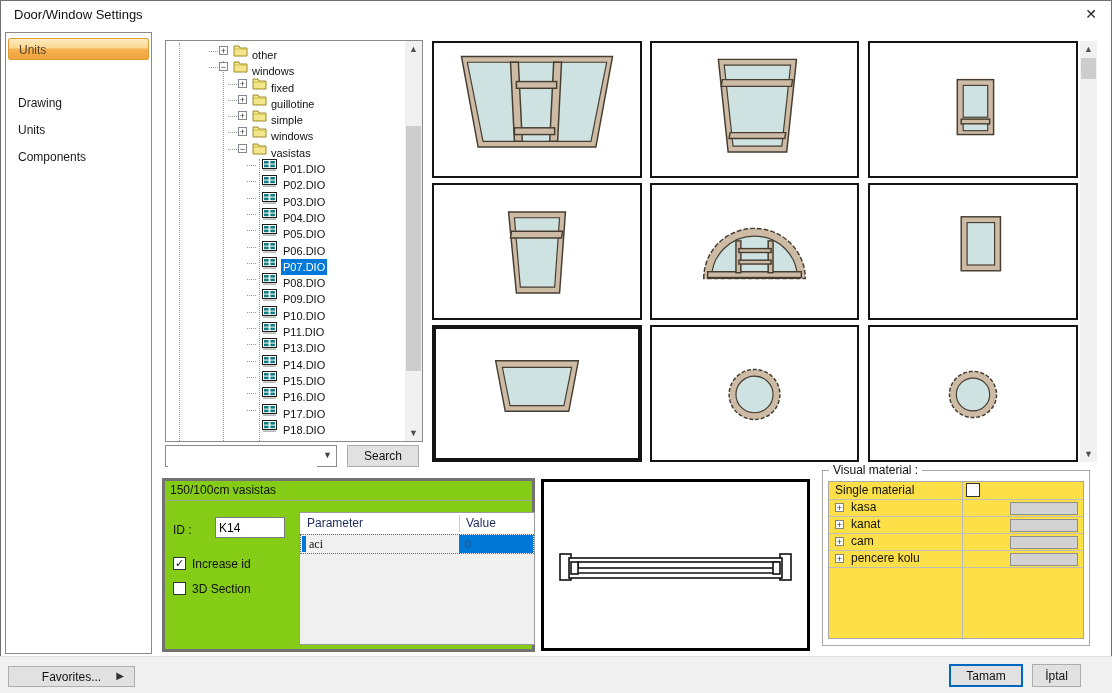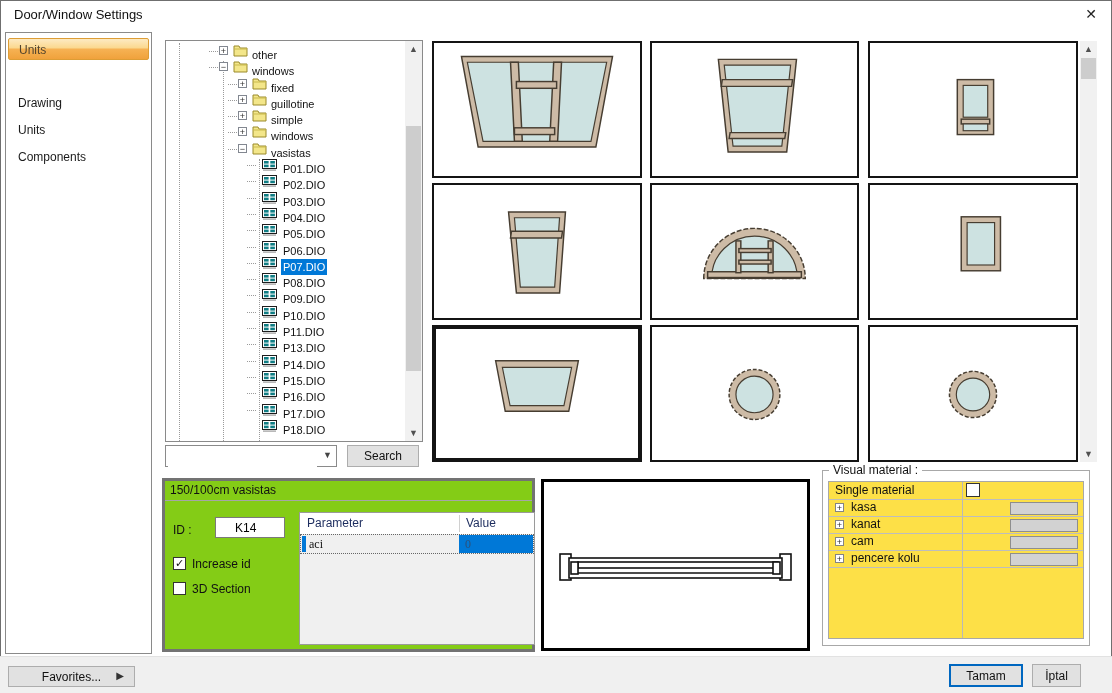--- a/index.html
+++ b/index.html
@@ -49,21 +49,21 @@
   .combo .dd{position:absolute;right:4px;top:4px;font-size:9px;color:#444;}
   .btn{background:#e1e1e1;border:1px solid #adadad;font-size:12px;font-family:inherit;box-sizing:border-box;cursor:pointer;color:#111;}
   .search-btn{position:absolute;left:347px;top:445px;width:72px;height:22px;}
 
   
   .details{position:absolute;left:162px;top:478px;width:373px;height:174px;border:3px solid #737373;background:#84cc16;box-sizing:border-box;}
   .d-name{position:absolute;left:0;top:0;right:0;height:19px;border-bottom:1px solid #a6a6a6;
           font-size:12px;line-height:18px;padding-left:5px;}
   .d-idlab{position:absolute;left:8px;top:42px;font-size:12px;}
   .d-id{position:absolute;left:50px;top:36px;width:70px;height:21px;border:1px solid #7a7a7a;font-size:12px;
-        font-family:inherit;padding:0 19px;box-sizing:border-box;}
+        font-family:inherit;padding:0 3px;box-sizing:border-box;}
   .chk{position:absolute;width:13px;height:13px;border:1px solid #333;background:#fff;box-sizing:border-box;
        font-size:11px;line-height:11px;text-align:center;color:#111;cursor:pointer;}
   .chk-lab{position:absolute;font-size:12px;}
 
   
   .ptable{position:absolute;left:134px;top:31px;width:236px;bottom:4px;border:1px solid #9a9a9a;background:#f0f0f0;box-sizing:border-box;}
   .pt-head{position:absolute;left:0;top:0;right:0;height:21px;background:#fff;border-bottom:1px solid #b5b5b5;}
   .pt-h1{position:absolute;left:7px;top:3px;font-size:12px;color:#1c2c5e;}
   .pt-h2{position:absolute;left:166px;top:3px;font-size:12px;color:#1c2c5e;}
   .pt-hdiv{position:absolute;left:159px;top:2px;bottom:2px;border-left:1px solid #d0d0d0;}

